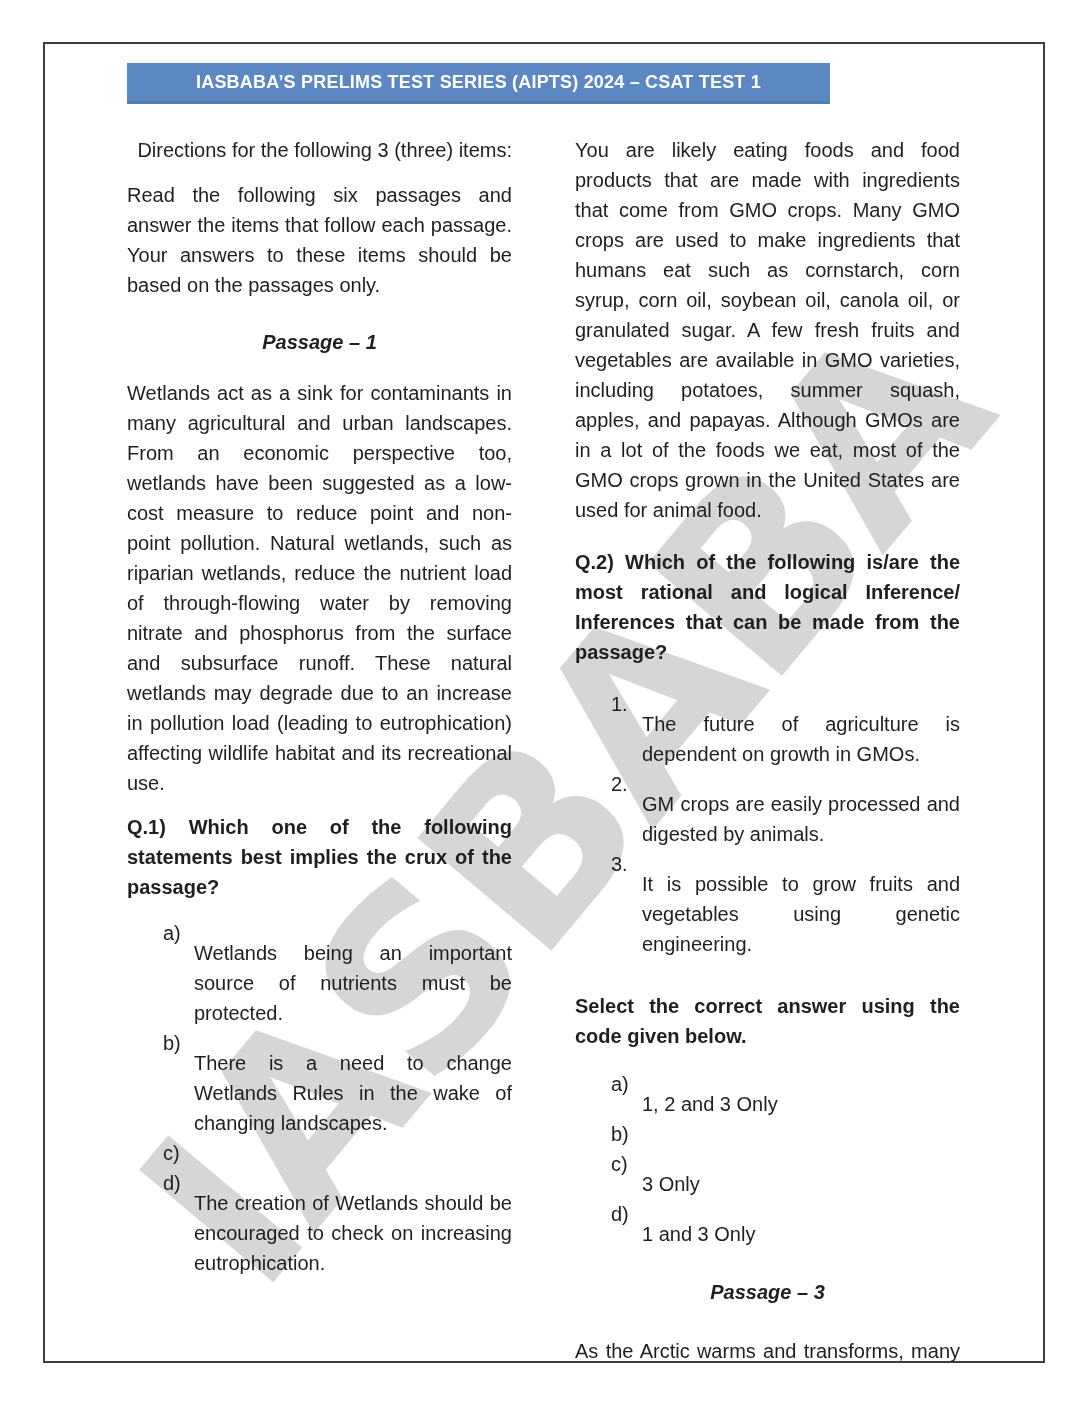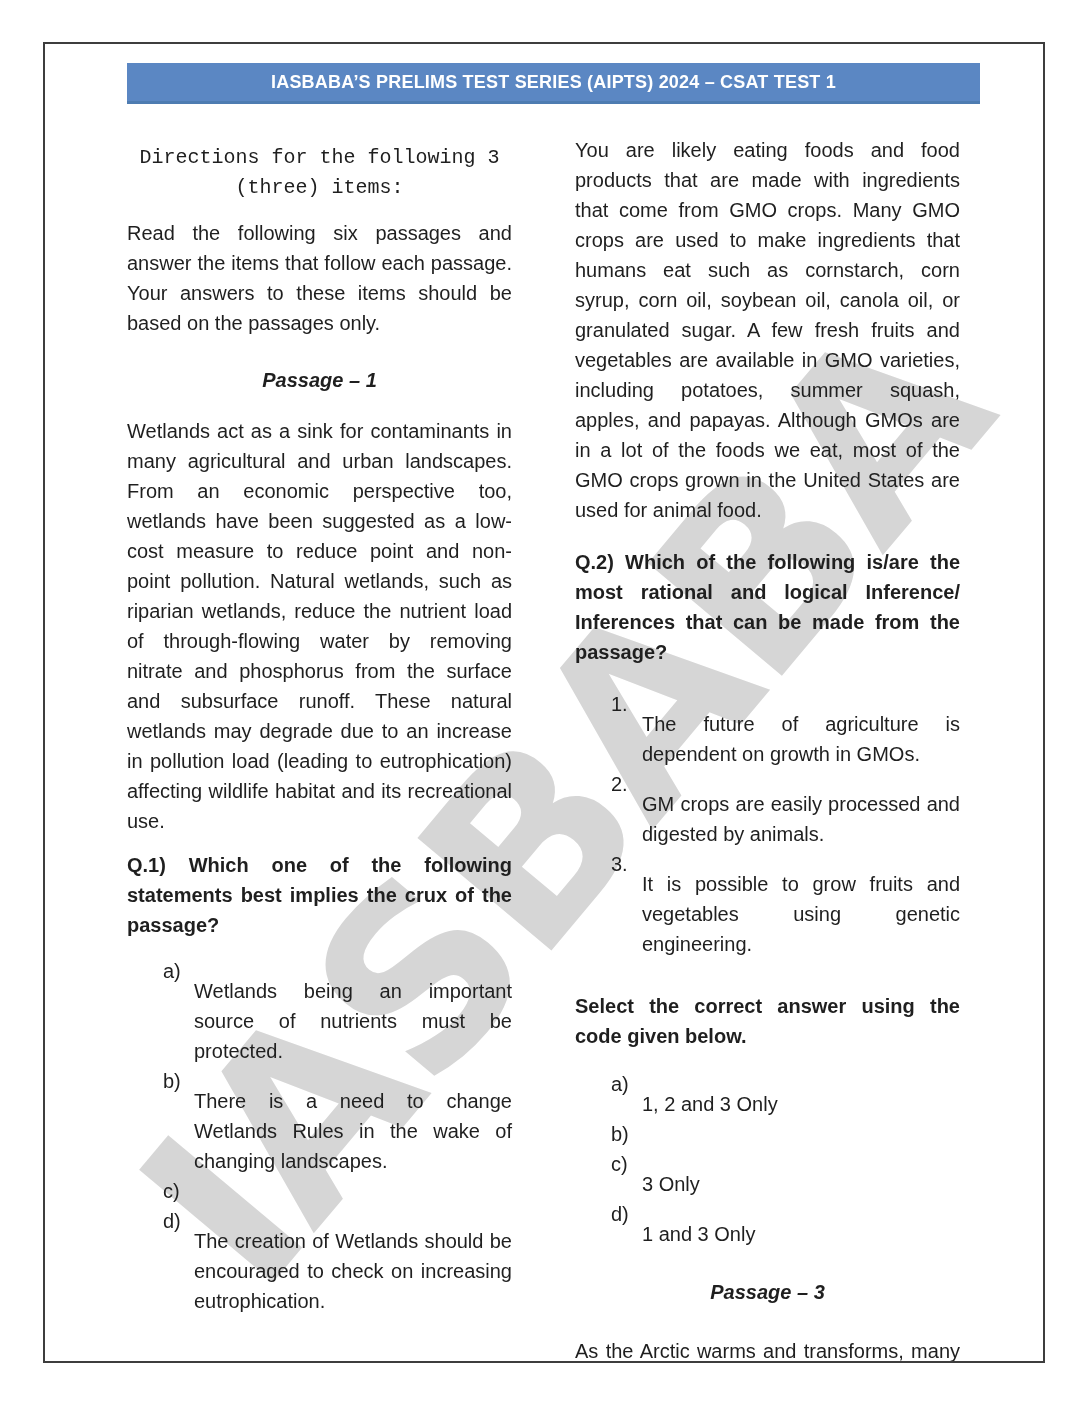--- a/index.html
+++ b/index.html
@@ -4,28 +4,28 @@
 <style>
   html,body{margin:0;padding:0;background:#ffffff;}
   body{width:1088px;height:1408px;position:relative;font-family:"Liberation Sans",sans-serif;color:#1f1f1f;}
   .canvas{position:absolute;left:0;top:0;width:1088px;height:1408px;background:#ffffff;}
   .page{position:absolute;left:43px;top:42px;width:1002px;height:1321px;background:#ffffff;
         border:2px solid #3d3d3d;box-sizing:border-box;overflow:hidden;}
   .watermark{position:absolute;left:520px;top:761px;z-index:0;
         transform:translate(-50%,-50%) rotate(-50deg);
         font-family:"DejaVu Sans",sans-serif;font-weight:bold;font-size:240px;
         letter-spacing:-5px;color:#d6d6d6;white-space:nowrap;pointer-events:none;}
-  .banner{position:absolute;left:82px;top:19px;width:853px;height:41px;z-index:2;
+  .banner{position:absolute;left:82px;top:19px;width:703px;height:41px;z-index:2;
         background:#5b87c3;border-bottom:3px solid #4e7cb1;box-sizing:border-box;
         display:flex;align-items:center;justify-content:center;}
   .banner span{color:#ffffff;font-weight:bold;font-size:18px;letter-spacing:0.2px;}
   .content{position:absolute;left:82px;top:91px;width:833px;z-index:1;display:flex;gap:63px;}
   .col{width:385px;flex:0 0 385px;font-size:20px;line-height:30px;}
   .para{margin:0;text-align:justify;}
-  .plain{margin:8px;text-align:center;font-family:Liberation Mono, monospace;}
+  .plain{margin:0;text-align:right;}
   .bold{font-weight:bold;}
   .heading{margin:8px;text-align:center;font-weight:bold;font-size:20px;line-height:30px;font-style:italic;}
   .opts{margin:0;}
   .opt{display:flex;}
   .opt .mk{flex:0 0 31px;margin-left:36px;}
   .opt .tx{flex:1;text-align:justify;margin-top:20px;}
   .mb14{margin-bottom:14px}.mb15{margin-bottom:15px}.mb16{margin-bottom:16px}
   .mb17{margin-bottom:27px}.mb18{margin-bottom:18px}.mb21{margin-bottom:21px}
   .mb22{margin-bottom:22px}.mb25{margin-bottom:25px}.mb28{margin-bottom:28px}
   .mb29{margin-bottom:29px}.mb32{margin-bottom:32px}

